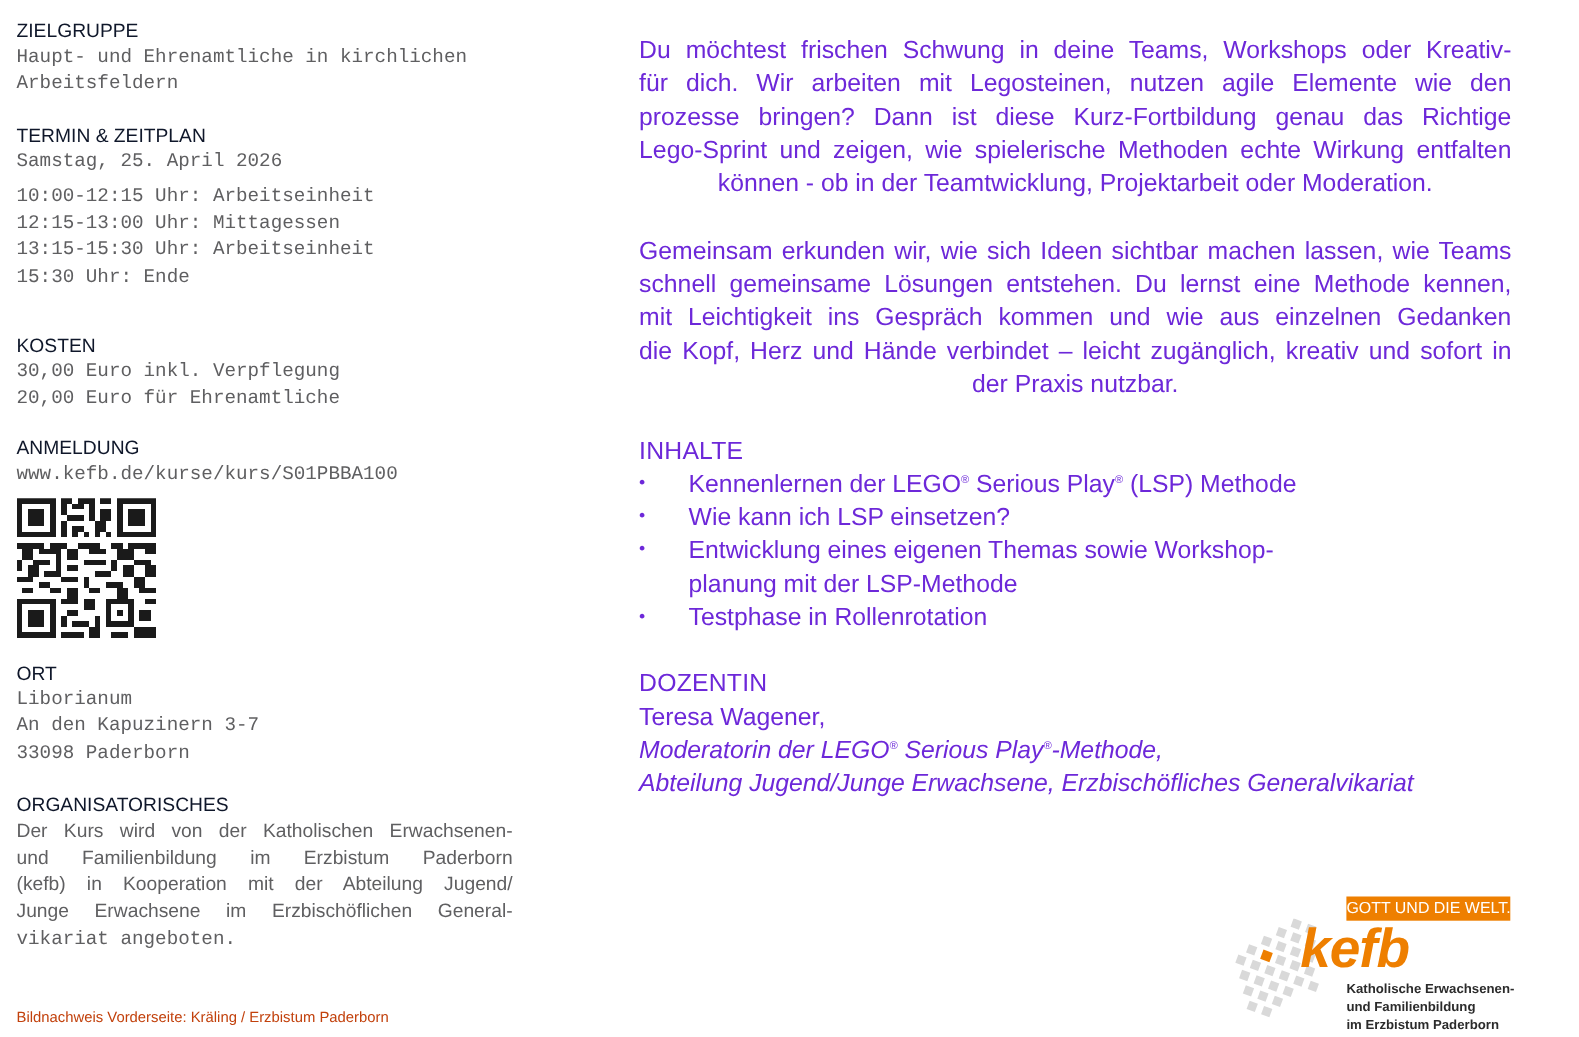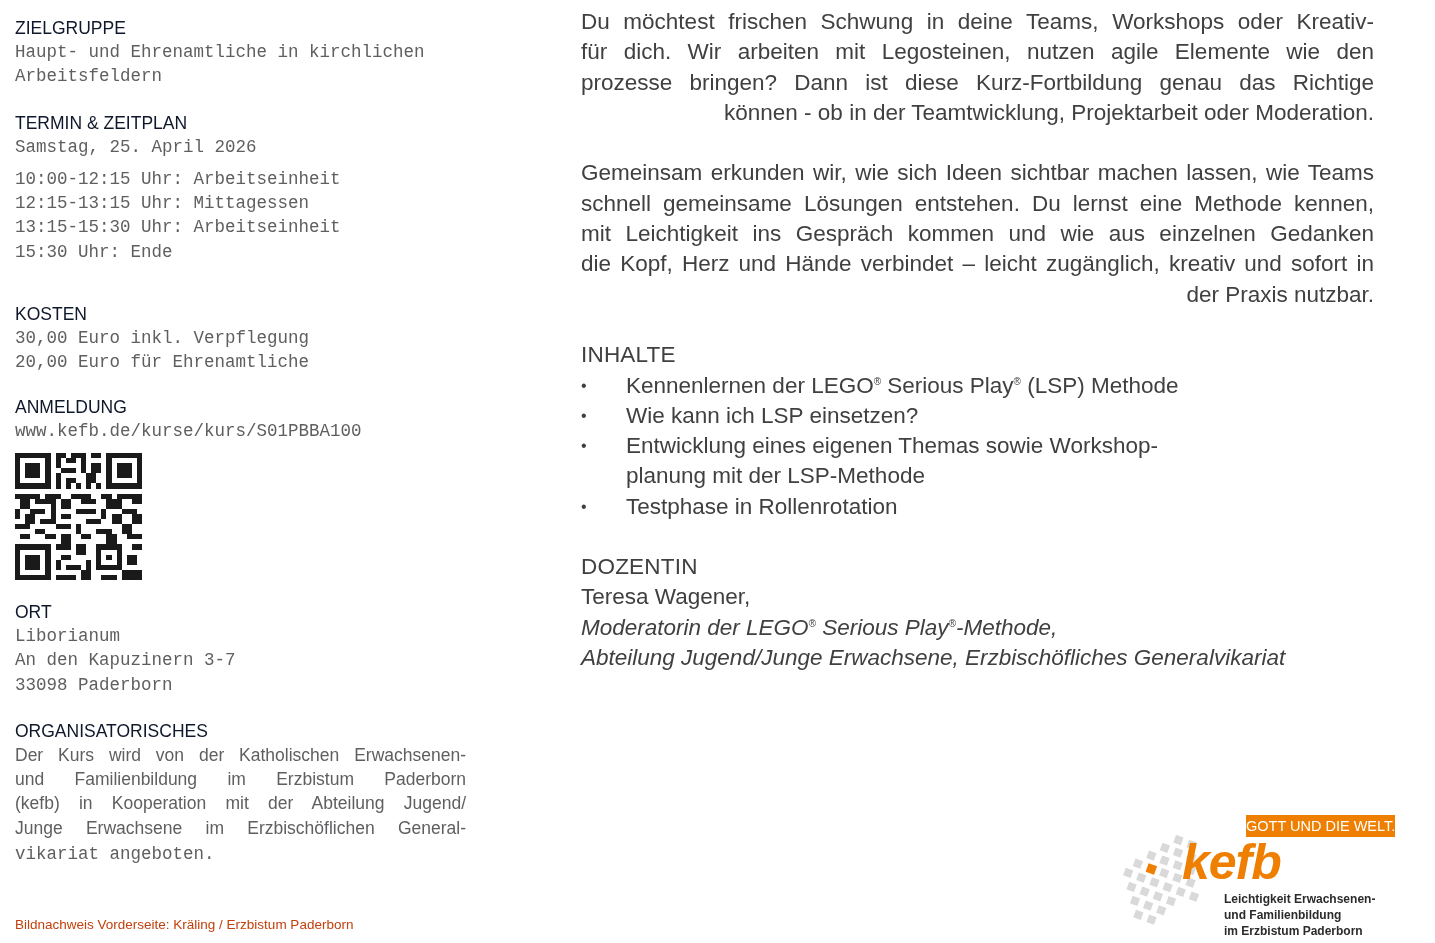--- a/index.html
+++ b/index.html
@@ -15,36 +15,36 @@
   .heading { color: #0f172a; font-size: 17.5px; line-height: 24px; }
   .sec { margin-bottom: 22px; }
   .line { white-space: nowrap; font-family: Liberation Mono, monospace; }
   .just { text-align: justify; text-align-last: left; }
   .gap { height: 8px; }
   .qr { width: 127px; height: 127px; margin-top: 10px; margin-bottom: 20px; display: block; }
   .credit {
     position: absolute; left: 15px; top: 917px; font-size: 13.5px; color: #c2410c;
   }
   .right {
-    position: absolute; left: 581px; top: 7px; width: 793px;
-    font-size: 22.5px; line-height: 30.3px; color: #404040;
+    position: absolute; left: 581px; top: 31px; width: 793px;
+    font-size: 22.5px; line-height: 30.3px; color: #6d28d9;
   }
   .para { text-align: justify; margin: 0 0 30.3px 0; }
-  .para .lastline { text-align: right; }
+  .para .lastline { text-align: center; }
   .rhead { letter-spacing: 0.2px; }
   ul.bul { list-style: none; margin: 0 0 30px 0; padding: 0; }
   ul.bul li { position: relative; padding-left: 45px; }
   ul.bul li .dot { position: absolute; left: 0; top: 0; font-size: 16px; }
   .ital { font-style: italic; }
   sup { font-size: 10px; vertical-align: 8px; line-height: 0; }
   .logo { position: absolute; left: 1118px; top: 815px; width: 258px; height: 125px; }
   .slogan {
     position: absolute; left: 106px; top: 0; width: 149px; height: 22px;
     background: #ee7f00; color: #ffffff; font-size: 14.5px; line-height: 22px;
-    text-align: center; white-space: nowrap; margin-left: 22px;
+    text-align: center; white-space: nowrap;
   }
   .kefb {
     position: absolute; left: 64px; top: 22px; color: #ee7f00;
     font-size: 50px; font-weight: bold; font-style: italic; line-height: 50px;
     letter-spacing: -1px;
   }
   .org {
     position: absolute; left: 106px; top: 76px; color: #2b2b2b;
     font-size: 12px; font-weight: bold; line-height: 16px; white-space: nowrap;
   }
@@ -58,21 +58,21 @@
     <div class="heading">ZIELGRUPPE</div>
     <div class="line">Haupt- und Ehrenamtliche in kirchlichen</div>
     <div class="line">Arbeitsfeldern</div>
   </div>
 
   <div class="sec" style="margin-bottom:38px">
     <div class="heading">TERMIN &amp; ZEITPLAN</div>
     <div class="line">Samstag, 25. April 2026</div>
     <div class="gap"></div>
     <div class="line">10:00-12:15 Uhr: Arbeitseinheit</div>
-    <div class="line">12:15-13:15 Uhr: Mittagessen</div>
+    <div class="line">12:15-13:00 Uhr: Mittagessen</div>
     <div class="line">13:15-15:30 Uhr: Arbeitseinheit</div>
     <div class="line">15:30 Uhr: Ende</div>
   </div>
 
   <div class="sec" style="margin-bottom:20px">
     <div class="heading">KOSTEN</div>
     <div class="line">30,00 Euro inkl. Verpflegung</div>
     <div class="line">20,00 Euro für Ehrenamtliche</div>
   </div>
 
@@ -175,20 +175,21 @@
 </div>
 
 <div class="credit">Bildnachweis Vorderseite: Kräling / Erzbistum Paderborn</div>
 
 <div class="right">
 
   <div class="para">
     <div style="text-align-last: justify">Du möchtest frischen Schwung in deine Teams, Workshops oder Kreativ-</div>
     <div style="text-align-last: justify">für dich. Wir arbeiten mit Legosteinen, nutzen agile Elemente wie den</div>
     <div style="text-align-last: justify">prozesse bringen? Dann ist diese Kurz-Fortbildung genau das Richtige</div>
+    <div style="text-align-last: justify">Lego-Sprint und zeigen, wie spielerische Methoden echte Wirkung entfalten</div>
     <div class="lastline">können - ob in der Teamtwicklung, Projektarbeit oder Moderation.</div>
   </div>
 
   <div class="para">
     <div style="text-align-last: justify">Gemeinsam erkunden wir, wie sich Ideen sichtbar machen lassen, wie Teams</div>
     <div style="text-align-last: justify">schnell gemeinsame Lösungen entstehen. Du lernst eine Methode kennen,</div>
     <div style="text-align-last: justify">mit Leichtigkeit ins Gespräch kommen und wie aus einzelnen Gedanken</div>
     <div style="text-align-last: justify">die Kopf, Herz und Hände verbindet – leicht zugänglich, kreativ und sofort in</div>
     <div class="lastline">der Praxis nutzbar.</div>
   </div>
@@ -254,17 +255,17 @@
         <rect x="48" y="74" width="8" height="8"></rect>
       <rect x="28" y="86" width="8" height="8"></rect>
         <rect x="42" y="86" width="8" height="8"></rect>
     </g>
     <g fill="#ee7f00" transform="rotate(20 55 52)">
       <rect x="24" y="38" width="9" height="9"></rect>
     </g>
   </svg>
   <div class="kefb">kefb</div>
   <div class="org">
-    <div>Leichtigkeit Erwachsenen-</div>
+    <div>Katholische Erwachsenen-</div>
     <div>und Familienbildung</div>
     <div>im Erzbistum Paderborn</div>
   </div>
 </div>
 
 </body></html>

